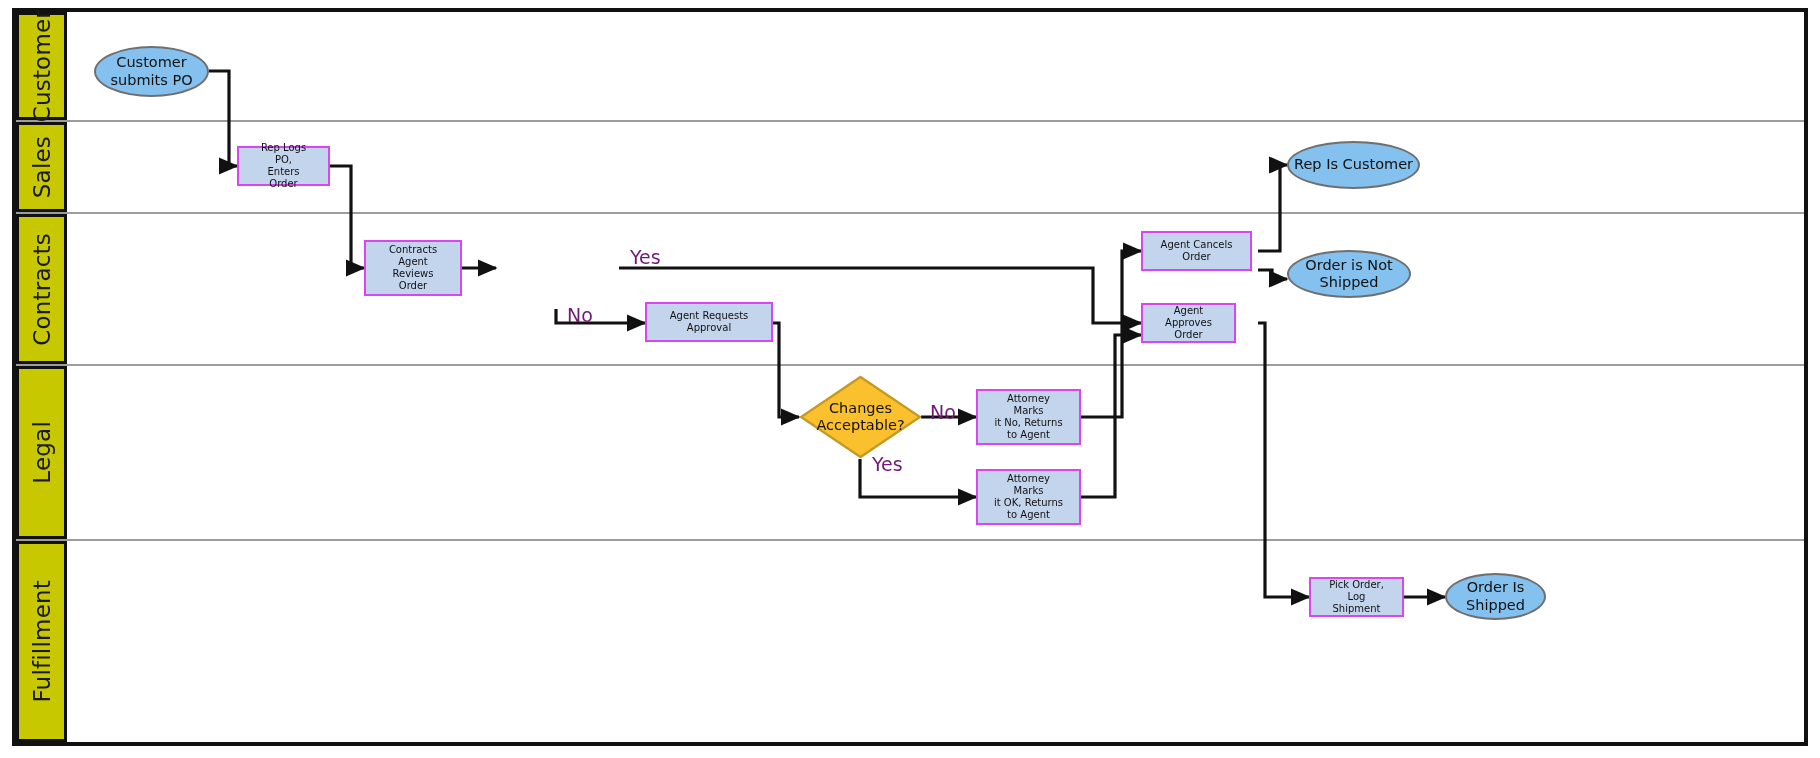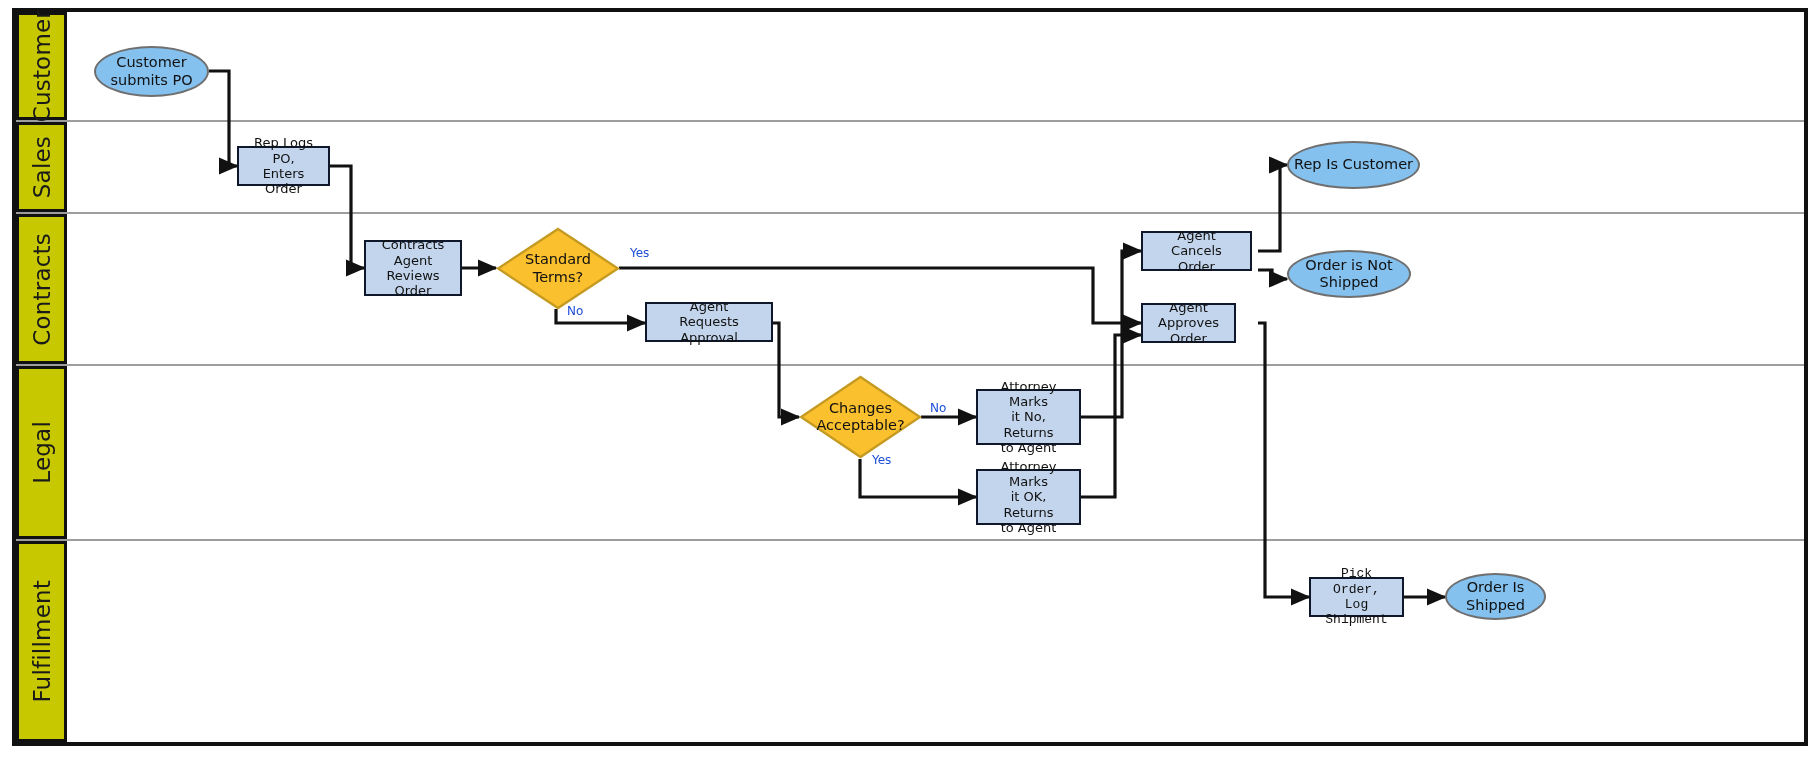--- a/index.html
+++ b/index.html
@@ -61,22 +61,22 @@
     display: flex;
     align-items: center;
     justify-content: center;
     text-align: center;
     color: #111111;
     line-height: 1.18;
     z-index: 5;
   }
   .node.process {
     background: #c3d5ec;
-    border: 2px solid #0f172a;
-    font-size: 13px;
+    border: 2px solid #d946ef;
+    font-size: 10px;
     padding: 2px 14px;
   }
   .node.terminator {
     background: #84c1ef;
     border: 2px solid #6f6f6f;
     border-radius: 50%;
     font-size: 14.5px;
   }
   .node.decision {
     background: transparent;
@@ -99,22 +99,22 @@
   
   #wires {
     position: absolute;
     left: 0; top: 0;
     width: 1796px; height: 738px;
     z-index: 2;
     pointer-events: none;
   }
   .edge-label {
     position: absolute;
-    font-size: 12px;
-    color: #1d4ed8;
+    font-size: 19px;
+    color: #701a75;
     z-index: 6;
     white-space: nowrap;
   }
 </style>
 </head>
 <body>
 
 <div id="stage">
   <div id="pool">
 
@@ -200,26 +200,20 @@
     </div>
 
     <div class="node terminator" style="left:1271px;top:129px;width:133px;height:48px;">
       <span class="lbl">Rep Is Customer</span>
     </div>
 
     <div class="node process" style="left:348px;top:228px;width:98px;height:56px;">
       <span class="lbl">Contracts<br>Agent Reviews<br>Order</span>
     </div>
 
-    <div class="node decision" style="left:480px;top:215px;width:124px;height:83px;">
-      <svg class="decision-shape" viewBox="0 0 124 83" preserveAspectRatio="none">
-        <polygon points="62,2 122,41.5 62,81 2,41.5" fill="#fbc02d" stroke="#c49a22" stroke-width="2.4"></polygon>
-      </svg>
-      <span class="decision-text">Standard<br>Terms?</span>
-    </div>
 
     <div class="node process" style="left:629px;top:290px;width:128px;height:40px;">
       <span class="lbl">Agent Requests<br>Approval</span>
     </div>
 
     <div class="node process" style="left:1125px;top:219px;width:111px;height:40px;">
       <span class="lbl">Agent Cancels<br>Order</span>
     </div>
 
     <div class="node process" style="left:1125px;top:291px;width:95px;height:40px;">
@@ -238,21 +232,21 @@
     </div>
 
     <div class="node process" style="left:960px;top:377px;width:105px;height:56px;">
       <span class="lbl">Attorney Marks<br>it No, Returns<br>to Agent</span>
     </div>
 
     <div class="node process" style="left:960px;top:457px;width:105px;height:56px;">
       <span class="lbl">Attorney Marks<br>it OK, Returns<br>to Agent</span>
     </div>
 
-    <div class="node process" style="left:1293px;top:565px;width:95px;height:40px;font-family:Liberation Mono, monospace;">
+    <div class="node process" style="left:1293px;top:565px;width:95px;height:40px;">
       <span class="lbl">Pick Order,<br>Log Shipment</span>
     </div>
 
     <div class="node terminator" style="left:1429px;top:561px;width:101px;height:47px;text-align:center;">
       <span class="lbl">Order Is<br>Shipped</span>
     </div>
 
   </div>
 </div>
 

